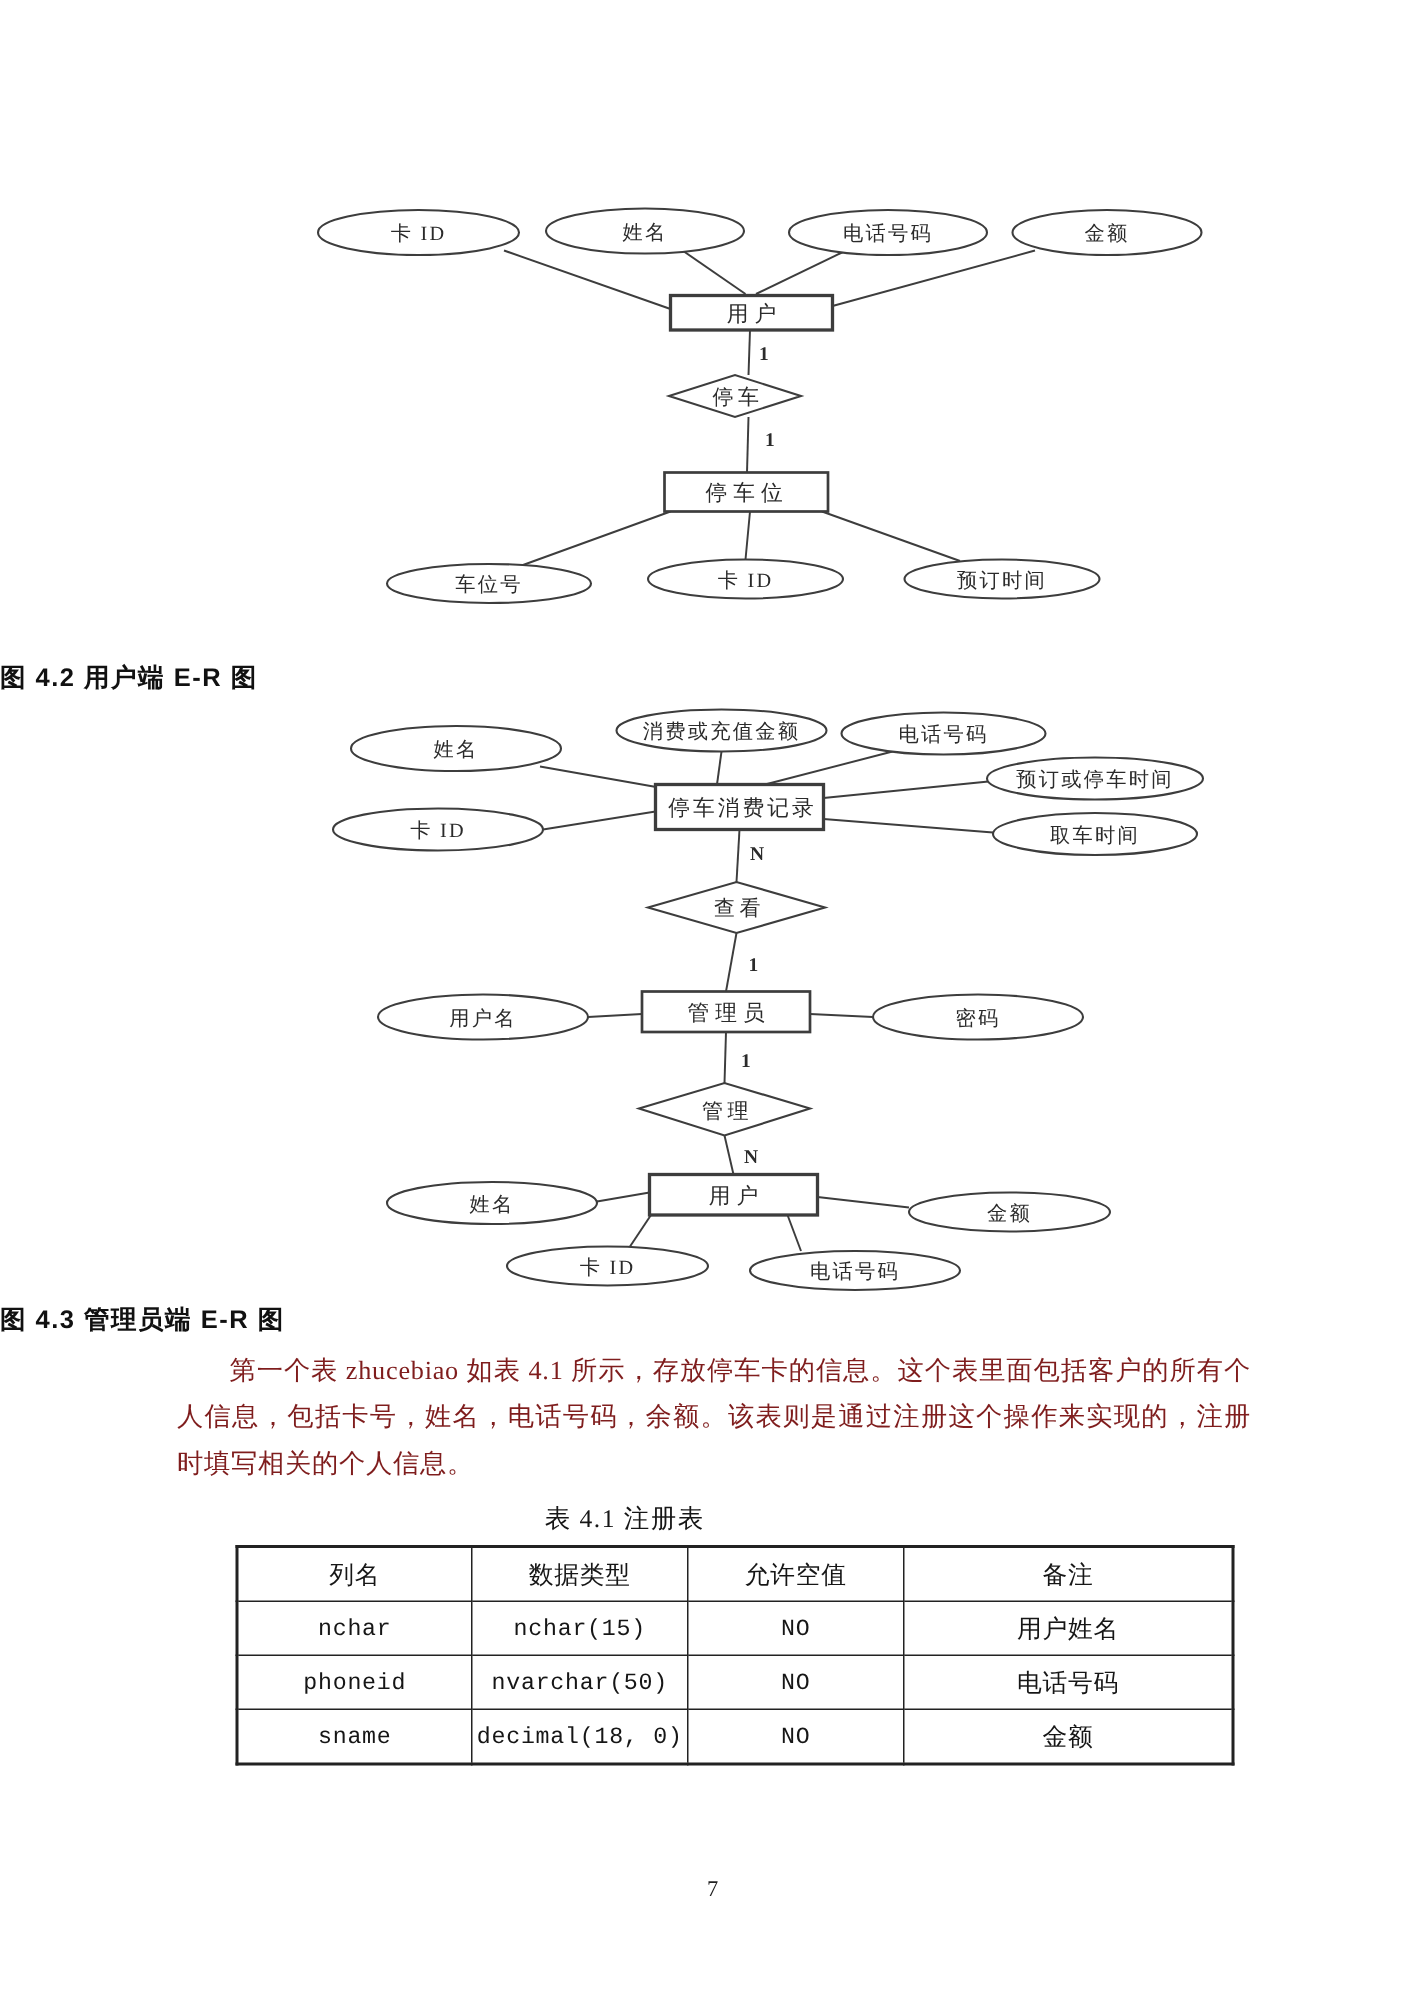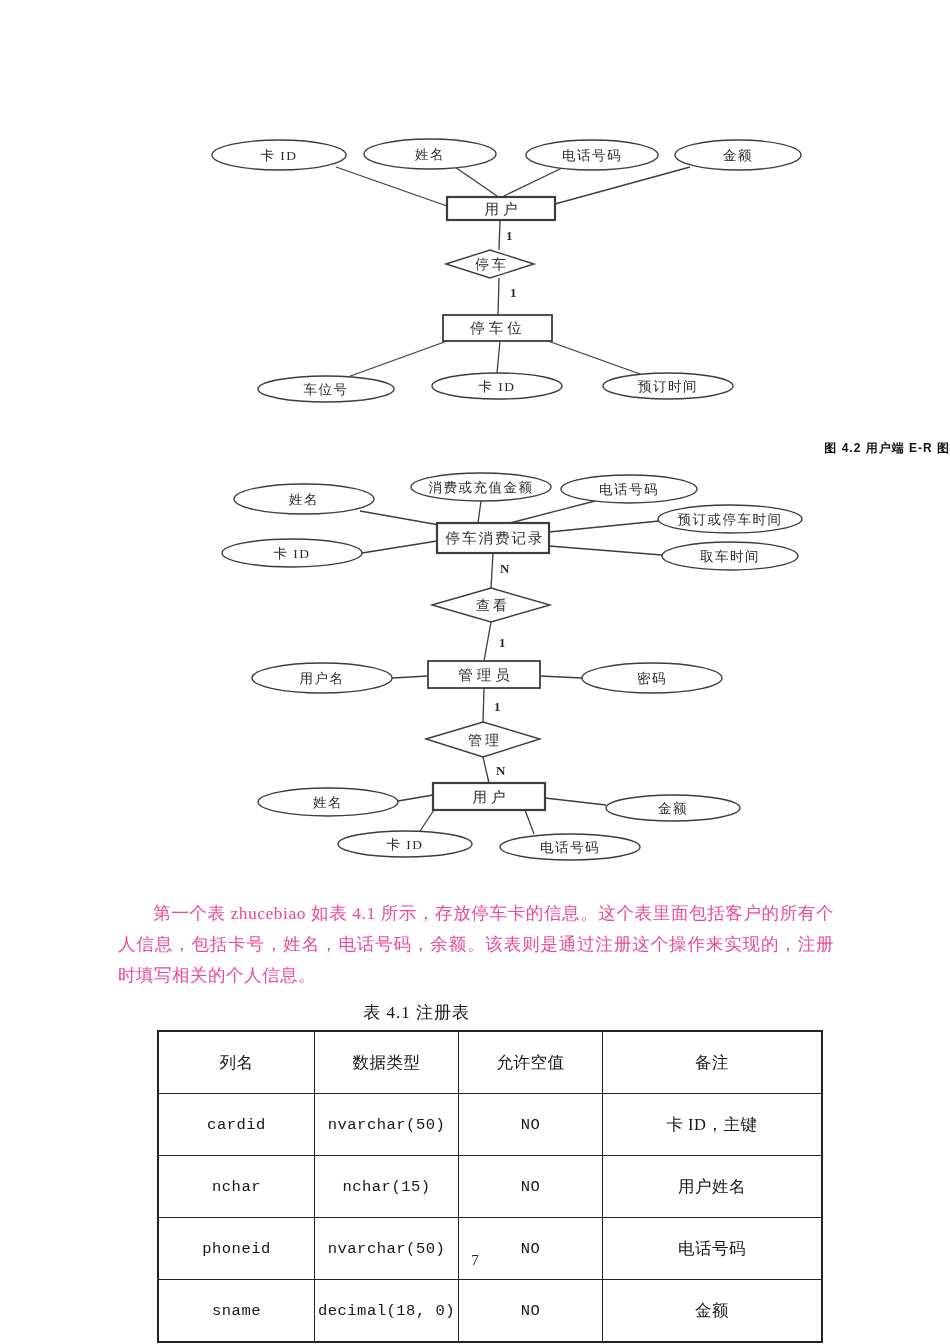--- a/index.html
+++ b/index.html
@@ -14,41 +14,41 @@
     fill:#2b2b2b;
   }
   .entity-label{font-size:14.5px;letter-spacing:4px;}
   .attr-label{font-size:13.5px;letter-spacing:1.5px;}
   .rel-label{font-size:14px;letter-spacing:3px;}
   .card-label{font-size:13px;font-weight:bold;letter-spacing:0;
     font-family:"DejaVu Sans Mono","Liberation Mono",monospace;}
   .shape{fill:#ffffff;stroke:#3d3d3d;}
   .conn{stroke:#3d3d3d;stroke-width:1.3;}
   .fig-caption{
-    position:absolute;left:0;width:950px;text-align:right;
+    position:absolute;left:0;width:950px;text-align:left;
     font-family:"Liberation Sans","DejaVu Sans",sans-serif;
-    font-weight:bold;font-size:12px;letter-spacing:1px;color:#111;
+    font-weight:bold;font-size:17px;letter-spacing:1px;color:#111;
   }
   .body-para{
     position:absolute;left:118px;width:716px;
     font-size:17.5px;line-height:31px;text-align:justify;
-    text-indent:2em;letter-spacing:0.5px;color:#ec4899;
+    text-indent:2em;letter-spacing:0.5px;color:#7f1d1d;
   }
   .table-caption{
     position:absolute;left:0;width:833px;text-align:center;
     font-size:17px;letter-spacing:1px;color:#161616;
   }
   table.reg-table{
     position:absolute;left:157px;top:1030px;width:643px;
     border-collapse:collapse;table-layout:fixed;
     font-size:16.5px;color:#161616;
   }
   table.reg-table td,table.reg-table th{
     border:1.6px solid #222;height:29px;text-align:center;
-    font-weight:normal;padding:16px 2px;letter-spacing:0.5px;
+    font-weight:normal;padding:3px 2px;letter-spacing:0.5px;
     overflow:hidden;
   }
   table.reg-table{border:2px solid #222;}
   .mono-cell{font-family:"Liberation Mono","DejaVu Sans Mono",monospace;font-size:15.5px;letter-spacing:0;}
   .col-1{width:151px;} .col-2{width:139px;margin-left:48px;} .col-3{width:139px;} .col-4{width:214px;}
   .page-number{
     position:absolute;left:0;top:1252px;width:950px;text-align:center;
     font-size:15px;color:#222;
   }
 </style>
@@ -157,40 +157,35 @@
     <ellipse class="shape" cx="178" cy="337" rx="70" ry="14" stroke-width="1.4"></ellipse>
     <text class="attr-label" x="178" y="342" text-anchor="middle">姓名</text>
     <ellipse class="shape" cx="523" cy="343" rx="67" ry="13" stroke-width="1.4"></ellipse>
     <text class="attr-label" x="523" y="348" text-anchor="middle">金额</text>
     <ellipse class="shape" cx="255" cy="379" rx="67" ry="13" stroke-width="1.4"></ellipse>
     <text class="attr-label" x="255" y="384" text-anchor="middle">卡 ID</text>
     <ellipse class="shape" cx="420" cy="382" rx="70" ry="13" stroke-width="1.4"></ellipse>
     <text class="attr-label" x="420" y="387" text-anchor="middle">电话号码</text>
   </svg>
 
+  <div class="fig-caption" style="top:868px;">图 4.3 管理员端 E-R 图</div>
 
   <div class="body-para" style="top:898px;">第一个表 zhucebiao 如表 4.1 所示，存放停车卡的信息。这个表里面包括客户的所有个人信息，包括卡号，姓名，电话号码，余额。该表则是通过注册这个操作来实现的，注册时填写相关的个人信息。</div>
 
   <div class="table-caption" style="top:1001px;">表 4.1 注册表</div>
 
   <table class="reg-table">
     <tbody>
         <tr>
       <th class="col-1">列名</th>
       <th class="col-2">数据类型</th>
       <th class="col-3">允许空值</th>
       <th class="col-4">备注</th>
     </tr>
     <tr>
-      <td class="mono-cell">cardid</td>
-      <td class="mono-cell">nvarchar(50)</td>
-      <td class="mono-cell">NO</td>
-      <td>卡 ID，主键</td>
-    </tr>
-    <tr>
       <td class="mono-cell">nchar</td>
       <td class="mono-cell">nchar(15)</td>
       <td class="mono-cell">NO</td>
       <td>用户姓名</td>
     </tr>
     <tr>
       <td class="mono-cell">phoneid</td>
       <td class="mono-cell">nvarchar(50)</td>
       <td class="mono-cell">NO</td>
       <td>电话号码</td>

